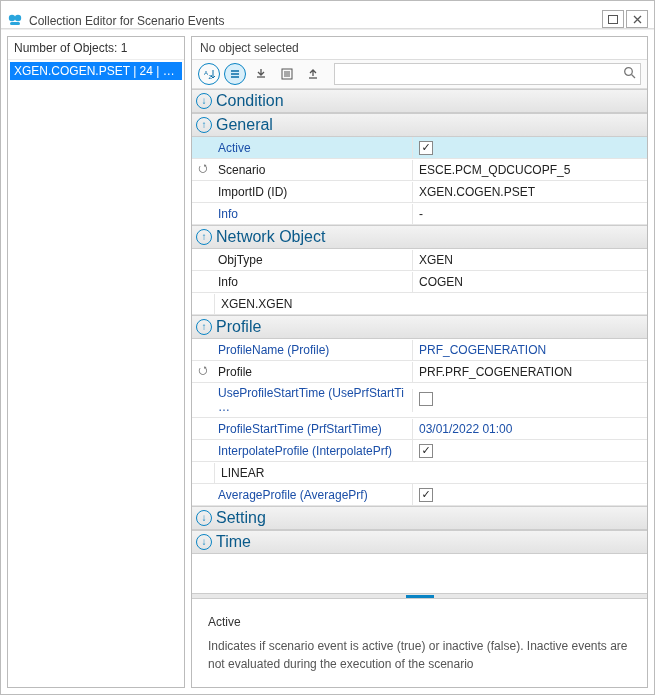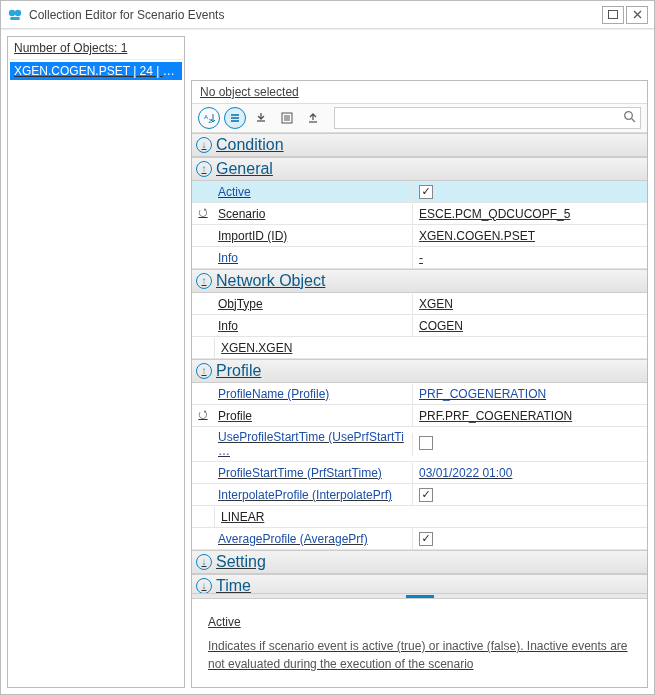--- a/index.html
+++ b/index.html
@@ -18,21 +18,21 @@
     border: 1px solid #bbb;
     background: #fff;
     display: flex;
     flex-direction: column;
   }
   .titlebar {
     height: 28px;
     background: #fff;
     border-bottom: 1px solid #ddd;
     display: flex;
-    align-items: center;
+    align-items: flex-end;
     padding: 0 6px;
   }
   .titlebar .app-icon {
     width: 16px; height: 16px;
     margin-right: 6px;
     display: flex; align-items: center; justify-content: center;
   }
   .titlebar .title-text {
     flex: 1;
     color: #444;
@@ -46,21 +46,20 @@
     font-size: 11px;
     color: #444;
   }
   .body {
     flex: 1;
     display: flex;
     border-top: 1px solid #eee;
     padding: 6px;
     gap: 6px;
     min-height: 0;
-    text-decoration: underline;
   }
   .left-panel {
     width: 178px;
     border: 1px solid #bbb;
     display: flex;
     flex-direction: column;
     background: #fff;
   }
   .left-header {
     padding: 4px 6px;
@@ -82,21 +81,20 @@
   .obj-item.selected {
     background: #0a84ff;
     color: #fff;
   }
   .right-panel {
     flex: 1;
     border: 1px solid #bbb;
     display: flex;
     flex-direction: column;
     min-height: 0;
-    margin-top: 44px;
   }
   .right-header {
     padding: 4px 8px;
     color: #444;
   }
   .toolbar {
     display: flex;
     align-items: center;
     gap: 4px;
     padding: 3px 6px;

